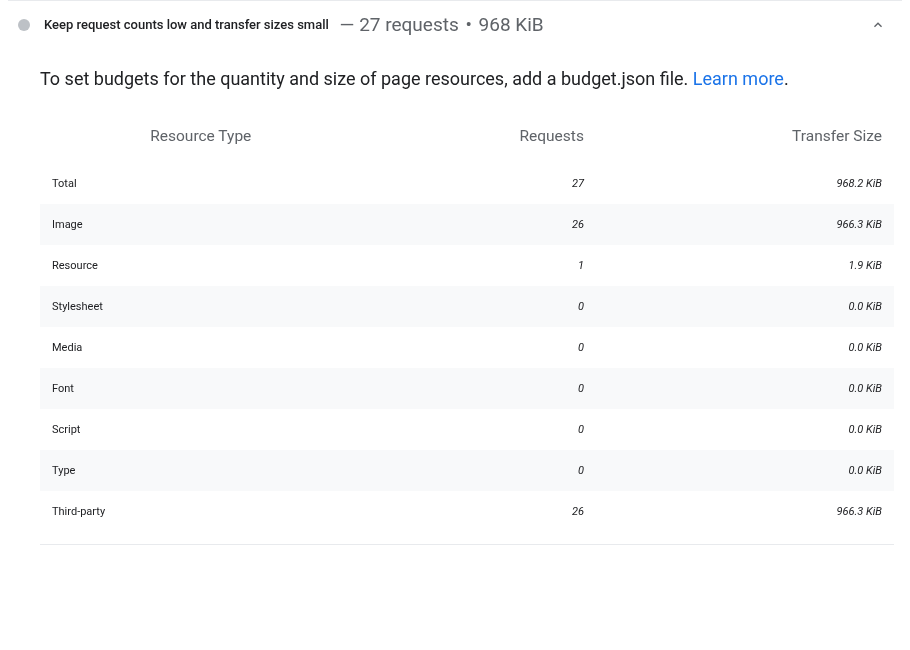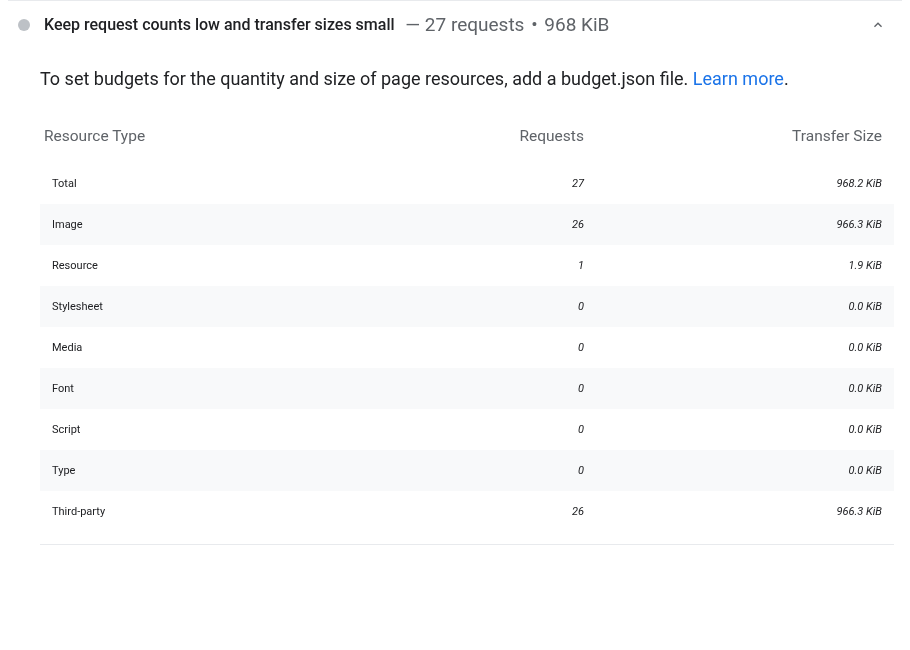--- a/index.html
+++ b/index.html
@@ -29,21 +29,21 @@
       width: 12px;
       height: 12px;
       border-radius: 50%;
       background: #bdc1c6;
       flex-shrink: 0;
       margin-right: 14px;
       margin-left: 2px;
     }
     .audit-title {
       font-weight: 500;
-      font-size: 16px;
+      font-size: 13px;
       color: #202124;
     }
     .audit-summary {
       color: #5f6368;
       font-size: 19px;
       margin-left: 6px;
     }
     .audit-summary .sep {
       margin: 0 2px;
     }
@@ -75,21 +75,21 @@
     .description a {
       color: #1a73e8;
       text-decoration: none;
     }
     .table {
       width: 100%;
       border-collapse: collapse;
       font-size: 15px;
     }
     .table thead th {
-      text-align: left;
+      text-align: center;
       font-weight: 400;
       color: #5f6368;
       padding: 10px 12px 18px 4px;
       font-size: 15.5px;
     }
     .table thead th.num {
       text-align: right;
       padding-right: 12px;
     }
     .table tbody td {

